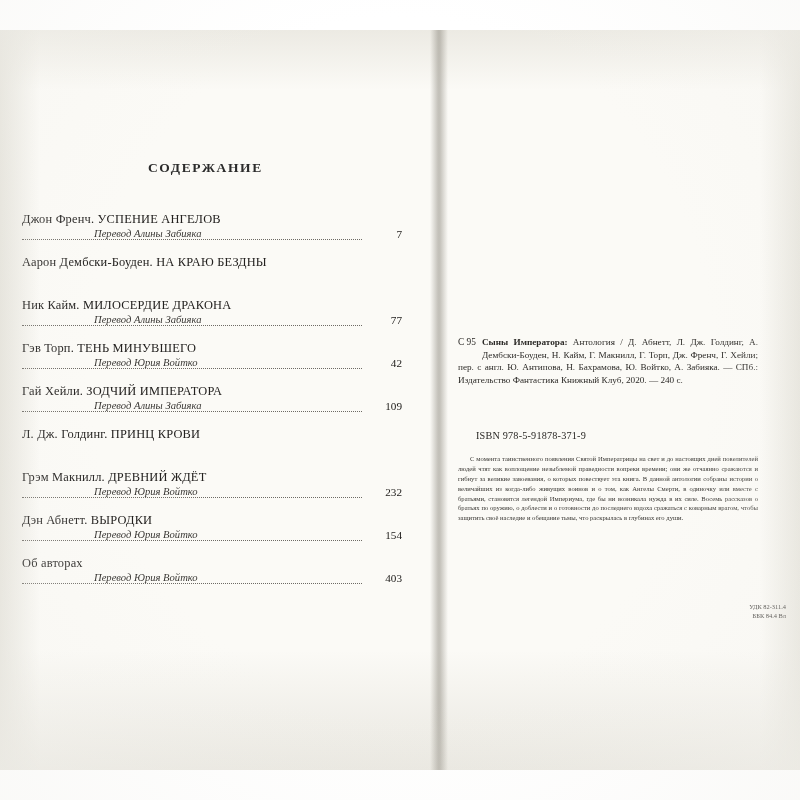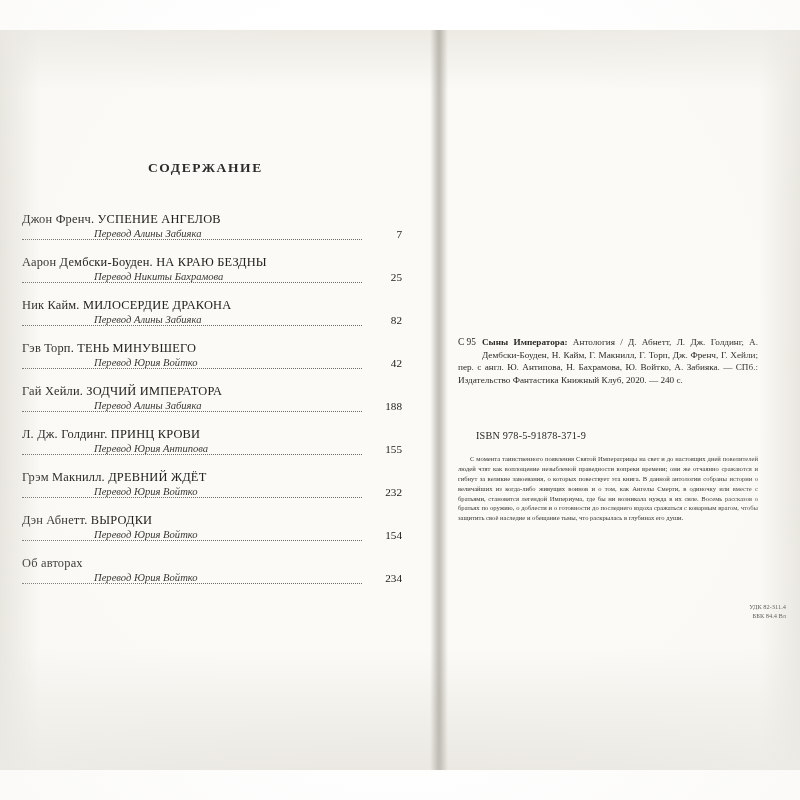--- a/index.html
+++ b/index.html
@@ -232,61 +232,51 @@
           <div class="entry-title">Джон Френч. УСПЕНИЕ АНГЕЛОВ</div>
           <div class="entry-sub-row">
             <div class="dots"></div>
             <span class="entry-sub">Перевод Алины Забияка</span>
             <span class="entry-page">7</span>
           </div>
         </div>
 
         <div class="toc-entry">
           <div class="entry-title">Аарон Дембски-Боуден. НА КРАЮ БЕЗДНЫ</div>
-          <div class="entry-sub-row">
-            <div class="dots"></div>
-            <span class="entry-sub">Перевод Никиты Бахрамова</span>
-            <span class="entry-page">25</span>
-          </div>
         </div>
 
         <div class="toc-entry">
           <div class="entry-title">Ник Кайм. МИЛОСЕРДИЕ ДРАКОНА</div>
           <div class="entry-sub-row">
             <div class="dots"></div>
             <span class="entry-sub">Перевод Алины Забияка</span>
-            <span class="entry-page">82</span>
+            <span class="entry-page">77</span>
           </div>
         </div>
 
         <div class="toc-entry">
           <div class="entry-title">Гэв Торп. ТЕНЬ МИНУВШЕГО</div>
           <div class="entry-sub-row">
             <div class="dots"></div>
             <span class="entry-sub">Перевод Юрия Войтко</span>
             <span class="entry-page">42</span>
           </div>
         </div>
 
         <div class="toc-entry">
           <div class="entry-title">Гай Хейли. ЗОДЧИЙ ИМПЕРАТОРА</div>
           <div class="entry-sub-row">
             <div class="dots"></div>
             <span class="entry-sub">Перевод Алины Забияка</span>
-            <span class="entry-page">188</span>
+            <span class="entry-page">109</span>
           </div>
         </div>
 
         <div class="toc-entry">
           <div class="entry-title">Л. Дж. Голдинг. ПРИНЦ КРОВИ</div>
-          <div class="entry-sub-row">
-            <div class="dots"></div>
-            <span class="entry-sub">Перевод Юрия Антипова</span>
-            <span class="entry-page">155</span>
-          </div>
         </div>
 
         <div class="toc-entry">
           <div class="entry-title">Грэм Макнилл. ДРЕВНИЙ ЖДЁТ</div>
           <div class="entry-sub-row">
             <div class="dots"></div>
             <span class="entry-sub">Перевод Юрия Войтко</span>
             <span class="entry-page">232</span>
           </div>
         </div>
@@ -298,21 +288,21 @@
             <span class="entry-sub">Перевод Юрия Войтко</span>
             <span class="entry-page">154</span>
           </div>
         </div>
 
         <div class="toc-entry">
           <div class="entry-title">Об авторах</div>
           <div class="entry-sub-row">
             <div class="dots"></div>
             <span class="entry-sub">Перевод Юрия Войтко</span>
-            <span class="entry-page">234</span>
+            <span class="entry-page">403</span>
           </div>
         </div>
 
       </div>
     </div>
 
     <div class="page-right">
 
       <div class="cip">
         <span class="code">С 95</span>

